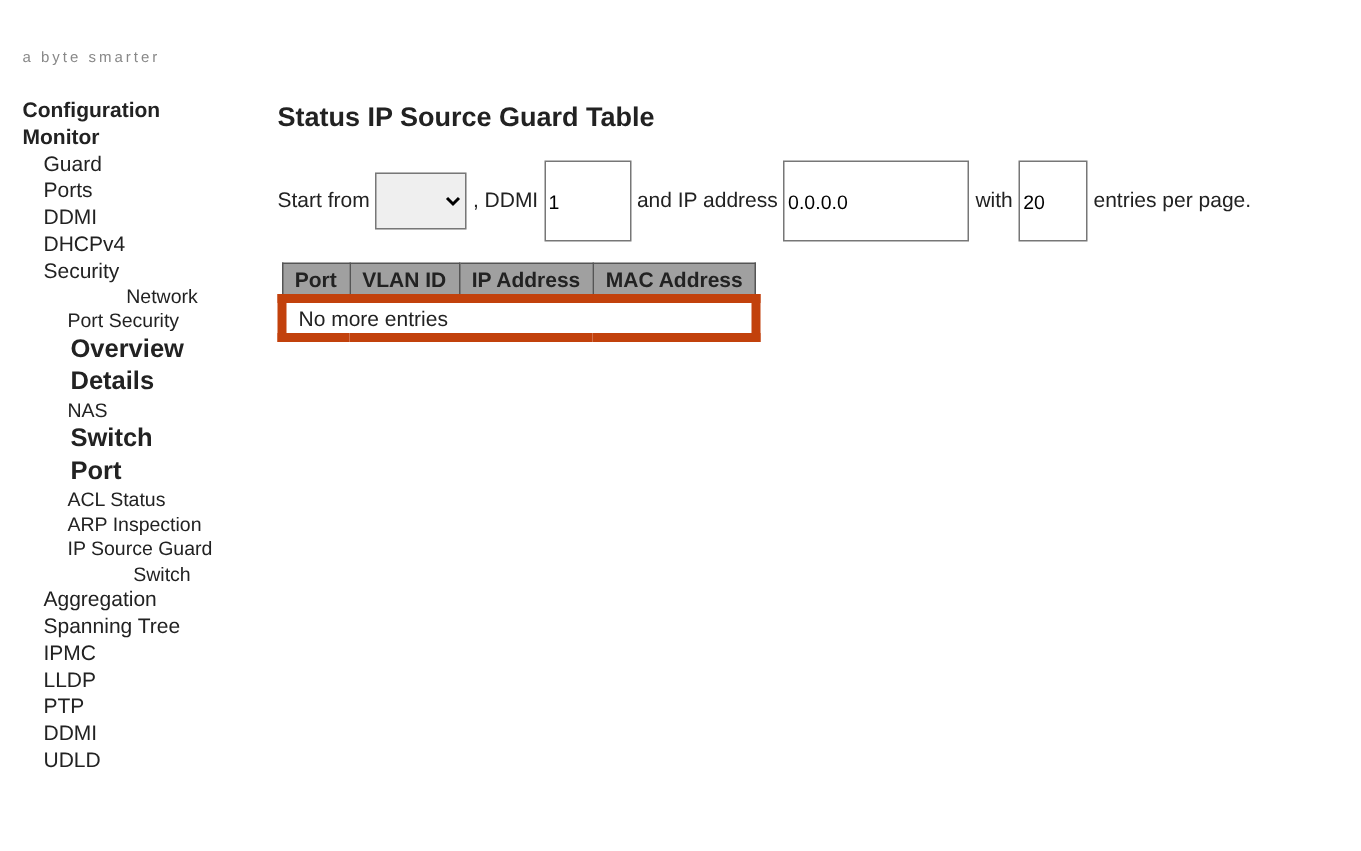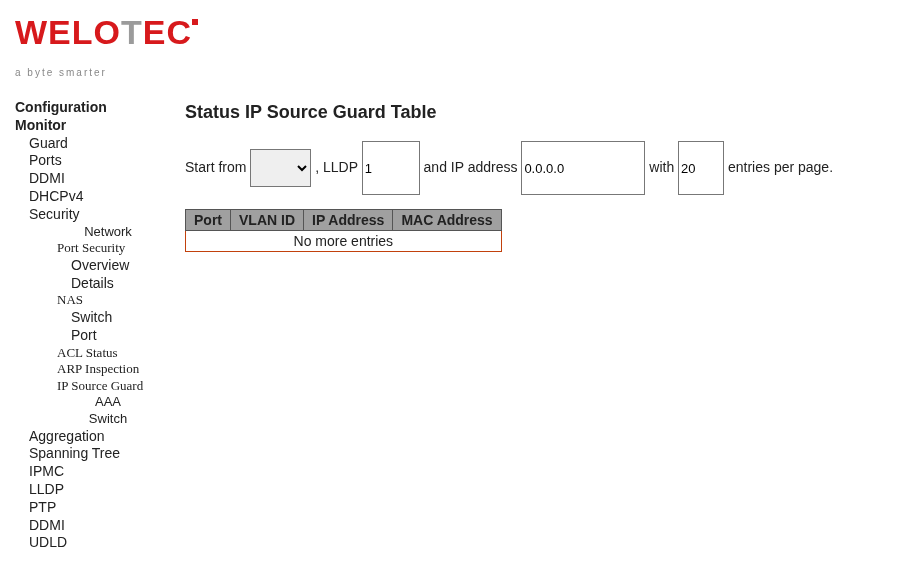--- a/index.html
+++ b/index.html
@@ -56,27 +56,27 @@
   .sidebar .item {
     margin: 1px 0 1px 14px;
     cursor: pointer;
   }
   .sidebar .sub {
     margin-left: 16px;
     font-size: 13px;
     text-align: center;
   }
   .sidebar .sub2 {
-    margin-left: 42px;
+    margin-left: 30px;
     font-size: 13px;
-    font-family: Liberation Serif, serif;
   }
   .sidebar .sub3 {
-    margin-left: 56px;
-    font-size: 14px;
+    margin-left: 32px;
+    font-size: 17px;
+    font-weight: bold;
   }
   .main {
     flex: 1;
     padding-top: 4px;
   }
   .page-title {
     font-size: 18px;
     font-weight: 700;
     margin-bottom: 18px;
   }
@@ -105,33 +105,29 @@
   }
   table.tbl th {
     background: #a0a0a0;
     border: 1px solid #555;
     padding: 2px 8px;
     font-size: 14px;
     text-align: center;
   }
   table.tbl td.noentries {
     background: #fff;
-    border: 1px solid #c2410c;
-    text-align: center;
+    border: 6px solid #c2410c;
     padding: 2px 8px;
     font-size: 14px;
   }
 </style>
 </head>
 <body>
 
 <div class="logo">
-  <div class="logo-text">
-    <span style="text-transform:uppercase">WeLo</span><span class="t">T</span><span style="text-transform:uppercase">ec</span><span class="logo-dot"></span>
-  </div>
   <div class="logo-sub" style="width:200px;">a byte smarter</div>
 </div>
 
 <div class="container">
   <div class="sidebar">
     <div class="section">Configuration</div>
     <div class="section">Monitor</div>
     <div class="item">Guard</div>
     <div class="item">Ports</div>
     <div class="item">DDMI</div>
@@ -140,41 +136,40 @@
     <div class="item sub">Network</div>
     <div class="item sub2">Port Security</div>
     <div class="item sub3">Overview</div>
     <div class="item sub3">Details</div>
     <div class="item sub2">NAS</div>
     <div class="item sub3">Switch</div>
     <div class="item sub3">Port</div>
     <div class="item sub2">ACL Status</div>
     <div class="item sub2">ARP Inspection</div>
     <div class="item sub2">IP Source Guard</div>
-    <div class="item sub">AAA</div>
     <div class="item sub">Switch</div>
     <div class="item">Aggregation</div>
     <div class="item">Spanning Tree</div>
     <div class="item">IPMC</div>
     <div class="item">LLDP</div>
     <div class="item">PTP</div>
     <div class="item">DDMI</div>
     <div class="item">UDLD</div>
 
   </div>
 
   <div class="main">
     <div class="page-title">Status IP Source Guard Table</div>
 
     <div class="filter-row">
       <span>Start from</span>
       <select>
         <option>Port 1</option>
       </select>
-      <span>, LLDP</span>
+      <span>, DDMI</span>
       <input type="text" class="in-vlan" value="1" style="">
       <span>and IP address</span>
       <input type="text" class="in-ip" value="0.0.0.0" style="">
       <span>with</span>
       <input type="text" class="in-epp" value="20" style="">
       <span>entries per page.</span>
     </div>
 
     <table class="tbl">
       <thead>

